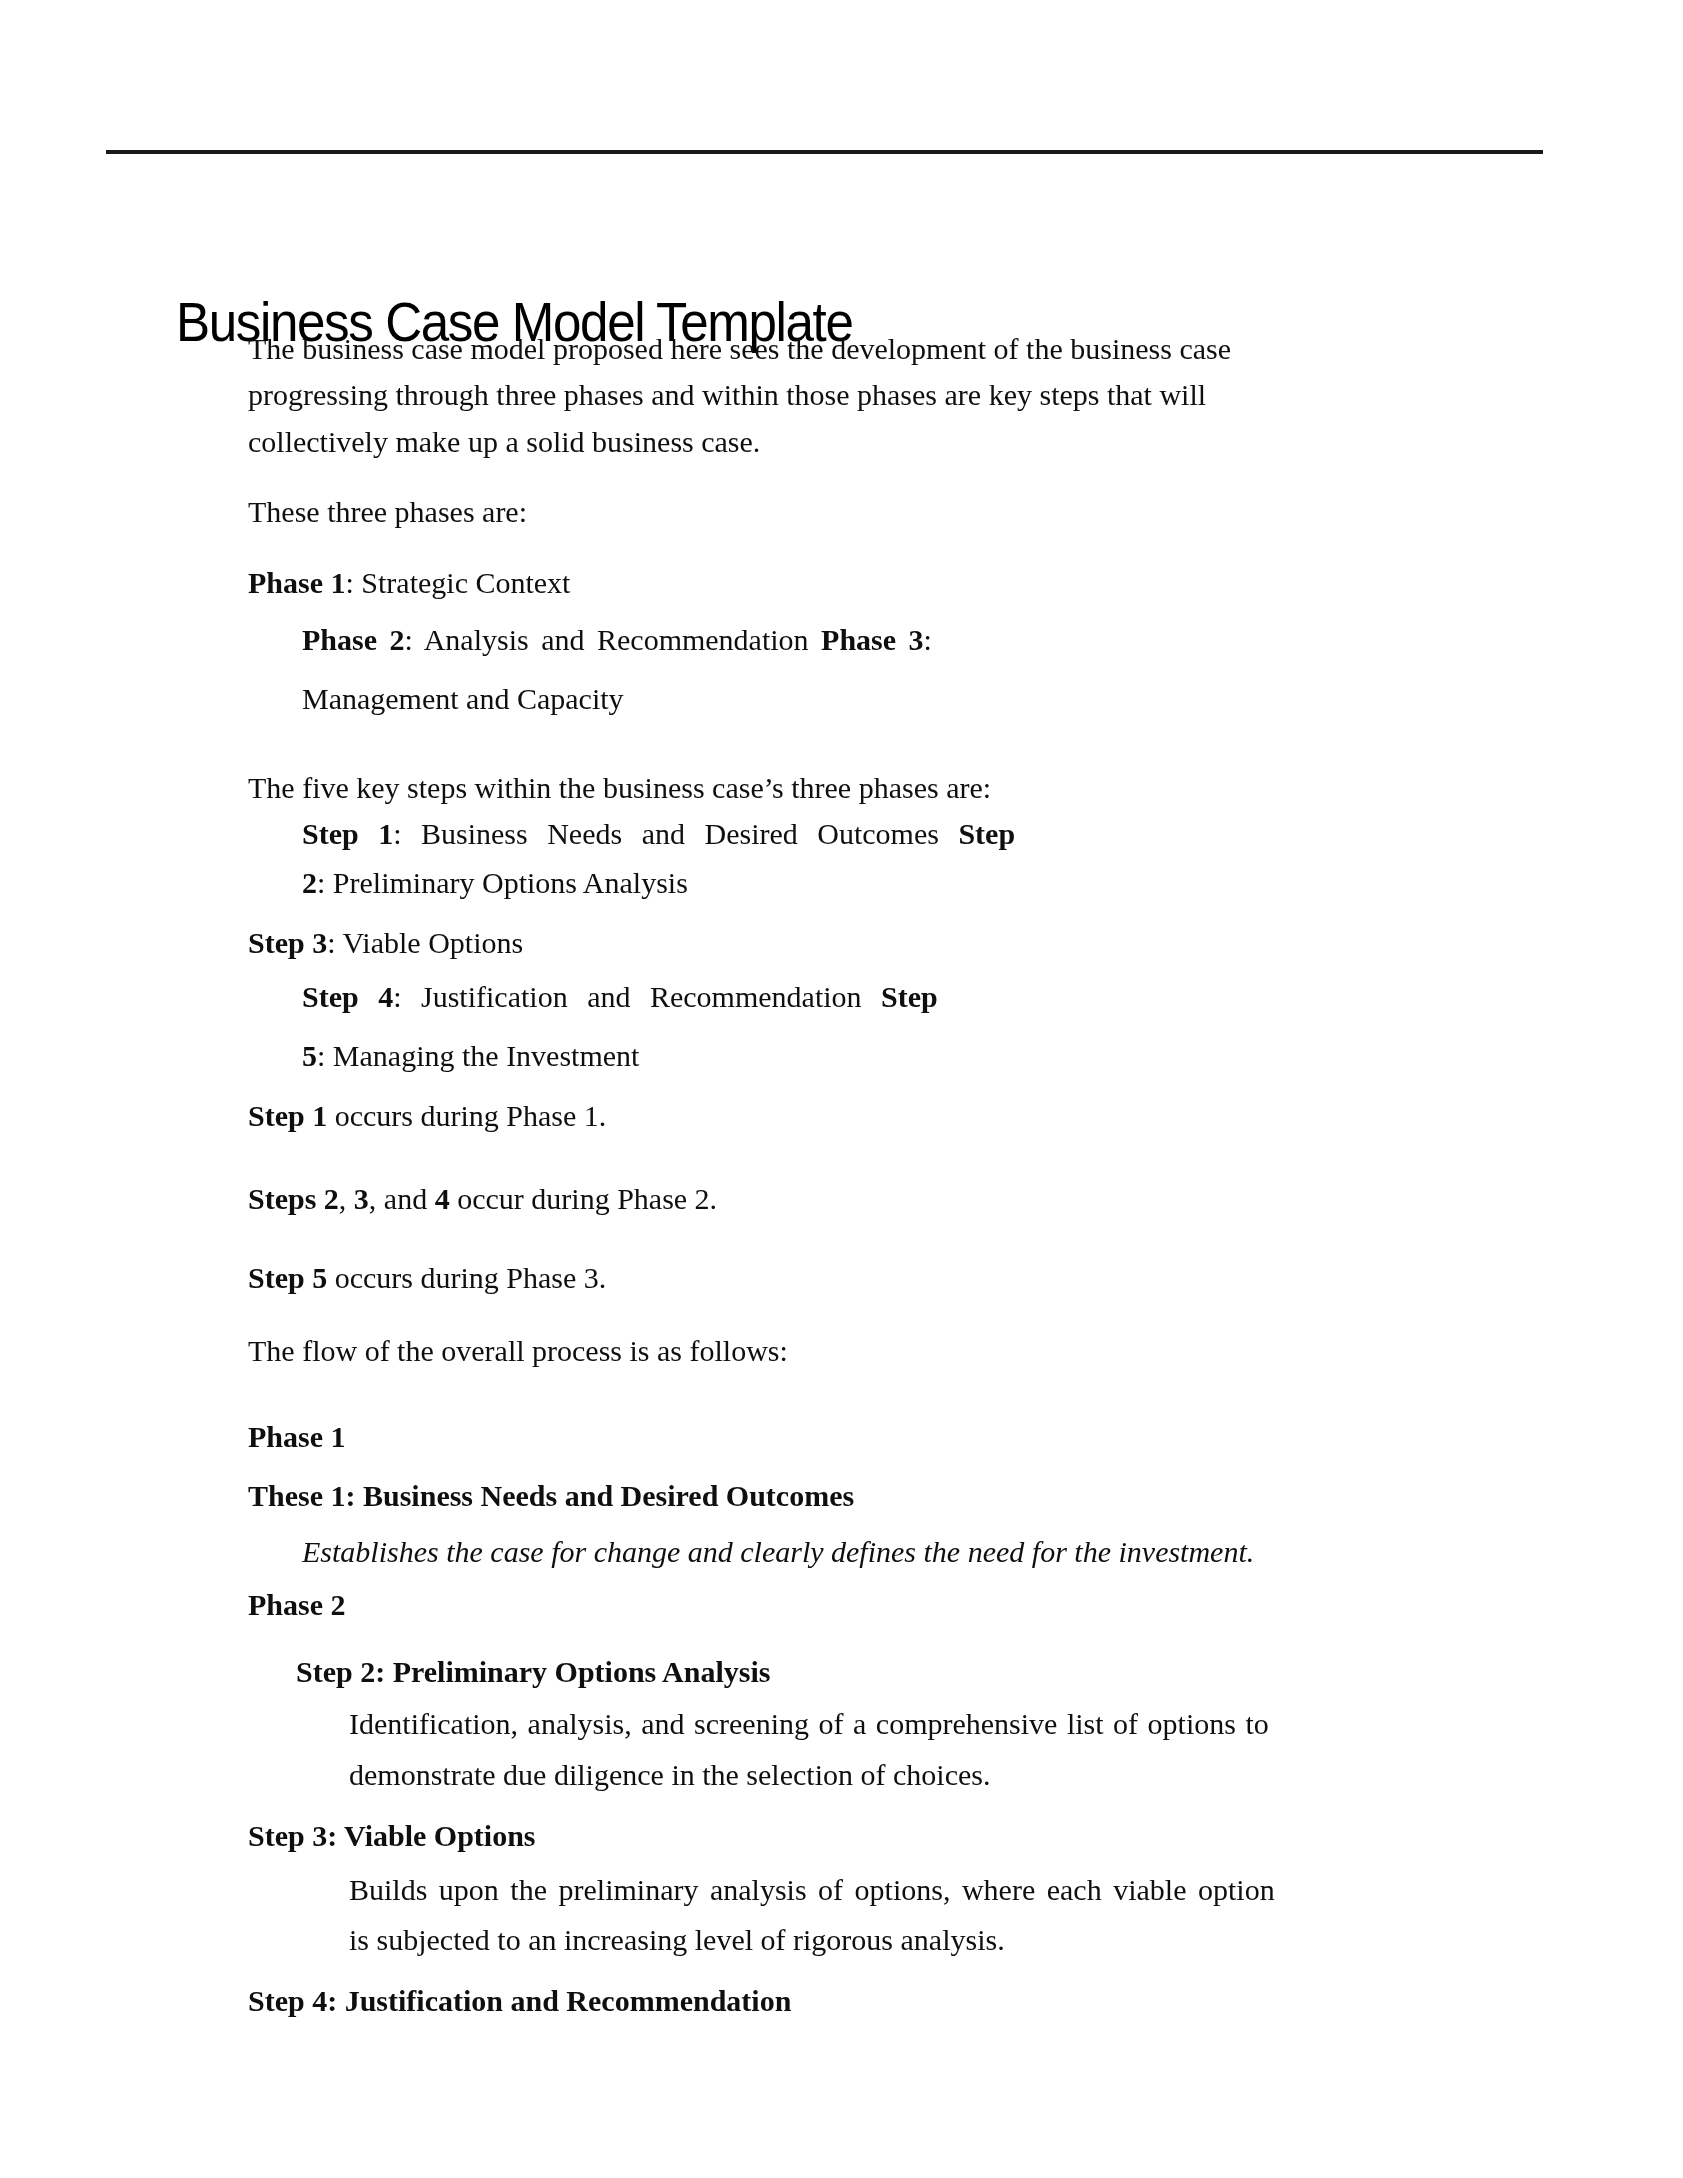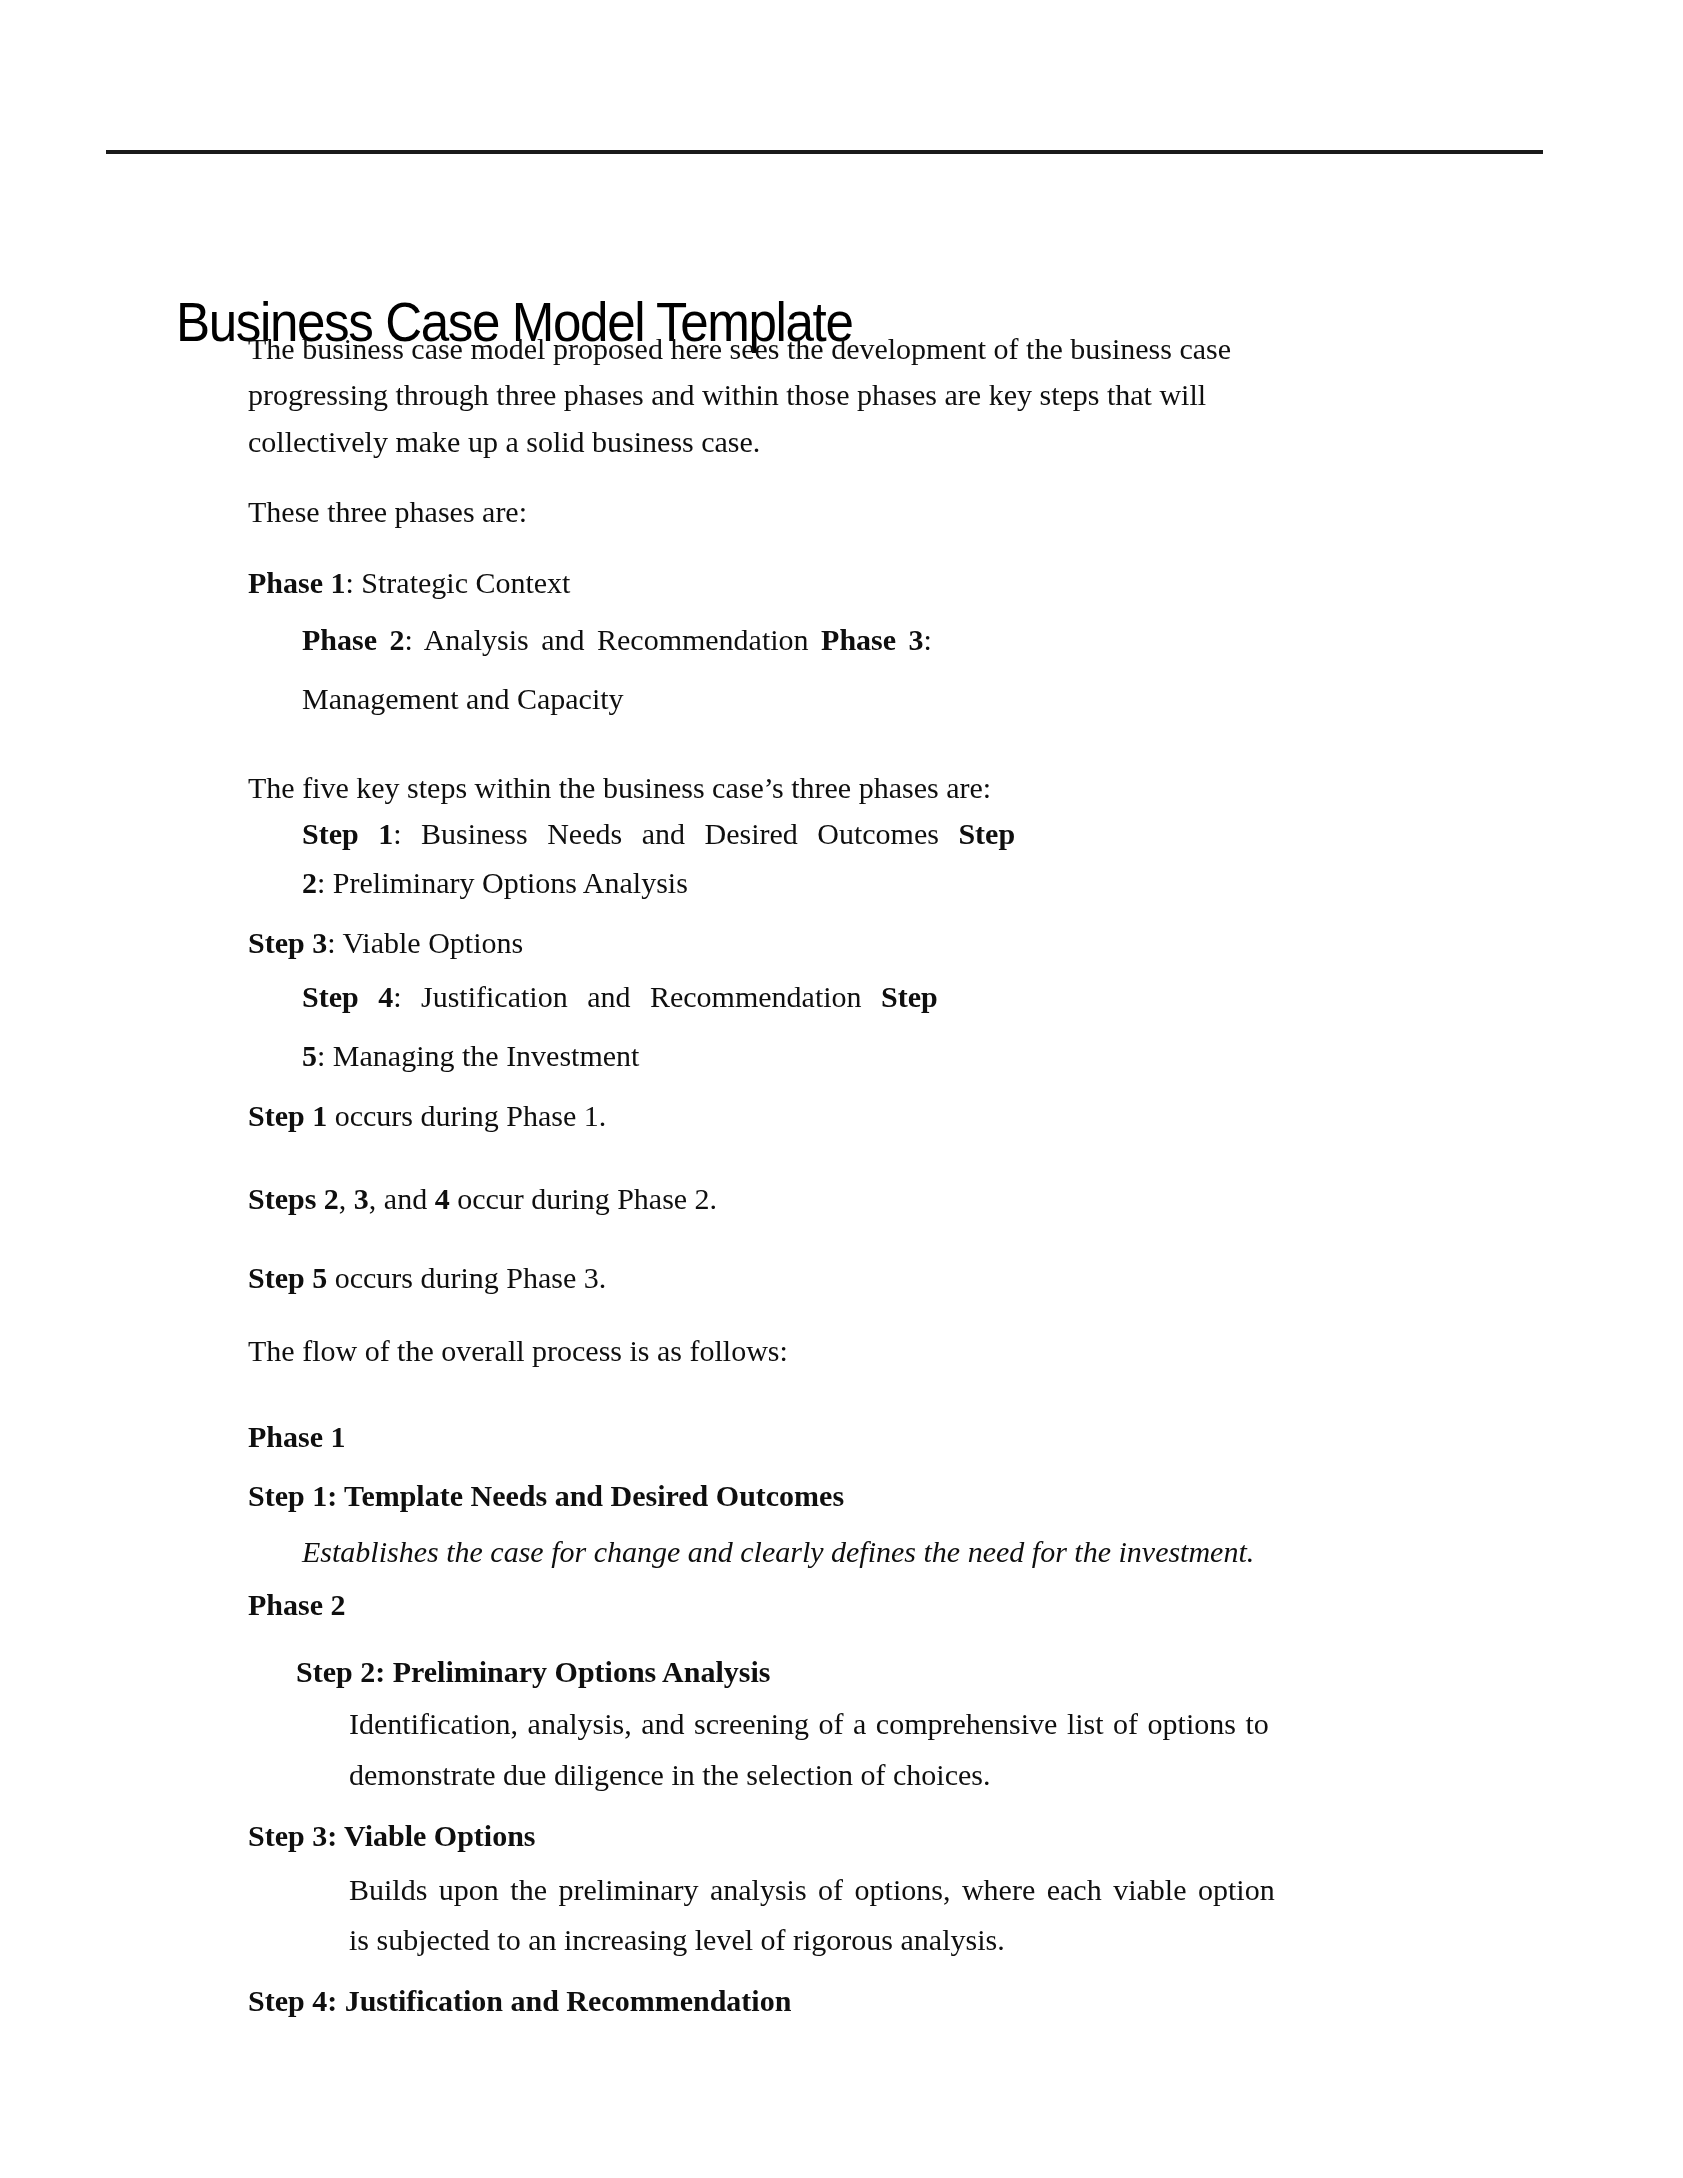--- a/index.html
+++ b/index.html
@@ -64,21 +64,21 @@
       <div class="text-line" style="top: 814px; left: 302px; word-spacing: 12px;"><b>Step 1</b><span>: Business Needs and Desired Outcomes </span><b>Step</b></div>
       <div class="text-line" style="top: 863px; left: 302px;"><b>2</b><span>: Preliminary Options Analysis</span></div>
       <div class="text-line" style="top: 923px; left: 248px;"><b>Step 3</b><span>: Viable Options</span></div>
       <div class="text-line" style="top: 977px; left: 302px; word-spacing: 12px;"><b>Step 4</b><span>: Justification and Recommendation </span><b>Step</b></div>
       <div class="text-line" style="top: 1036px; left: 302px;"><b>5</b><span>: Managing the Investment</span></div>
       <div class="text-line" style="top: 1096px; left: 248px;"><b>Step 1</b><span> occurs during Phase 1.</span></div>
       <div class="text-line" style="top: 1179px; left: 248px;"><b>Steps 2</b><span>, </span><b>3</b><span>, and </span><b>4</b><span> occur during Phase 2.</span></div>
       <div class="text-line" style="top: 1258px; left: 248px;"><b>Step 5</b><span> occurs during Phase 3.</span></div>
       <div class="text-line" style="top: 1331px; left: 248px;"><span>The flow of the overall process is as follows:</span></div>
       <div class="text-line" style="top: 1417px; left: 248px;"><b>Phase 1</b></div>
-      <div class="text-line" style="top: 1476px; left: 248px;"><b>Step 1: Template Needs and Desired Outcomes</b></div>
+      <div class="text-line" style="top: 1476px; left: 248px;"><b>These 1: Business Needs and Desired Outcomes</b></div>
       <div class="text-line" style="top: 1532px; left: 302px; font-style: italic;"><span>Establishes the case for change and clearly defines the need for the investment.</span></div>
       <div class="text-line" style="top: 1585px; left: 248px;"><b>Phase 2</b></div>
       <div class="text-line" style="top: 1652px; left: 248px; margin-left: 48px;"><b>Step 2: Preliminary Options Analysis</b></div>
       <div class="text-line" style="top: 1704px; left: 349px; word-spacing: 2px;"><span>Identification, analysis, and screening of a comprehensive list of options to</span></div>
       <div class="text-line" style="top: 1755px; left: 349px;"><span>demonstrate due diligence in the selection of choices.</span></div>
       <div class="text-line" style="top: 1816px; left: 248px;"><b>Step 3: Viable Options</b></div>
       <div class="text-line" style="top: 1870px; left: 349px; word-spacing: 4px;"><span>Builds upon the preliminary analysis of options, where each viable option</span></div>
       <div class="text-line" style="top: 1920px; left: 349px;"><span>is subjected to an increasing level of rigorous analysis.</span></div>
       <div class="text-line" style="top: 1981px; left: 248px;"><b>Step 4: Justification and Recommendation</b></div>
     </div>

